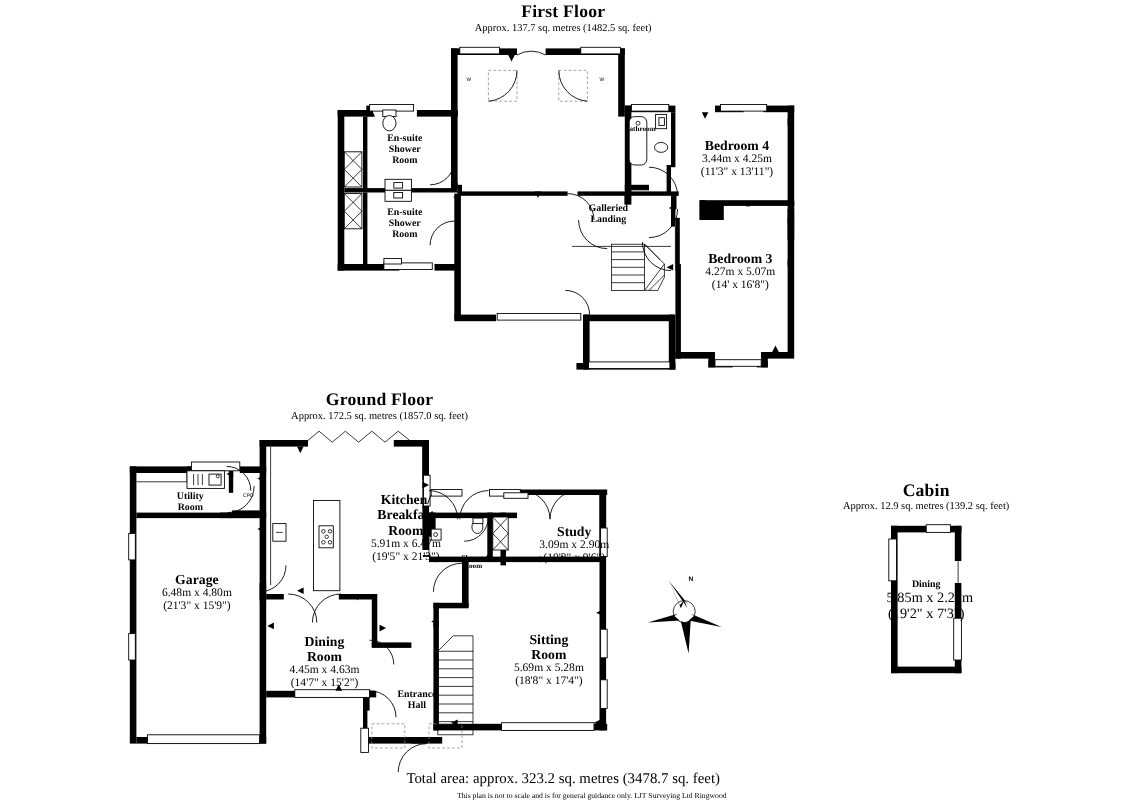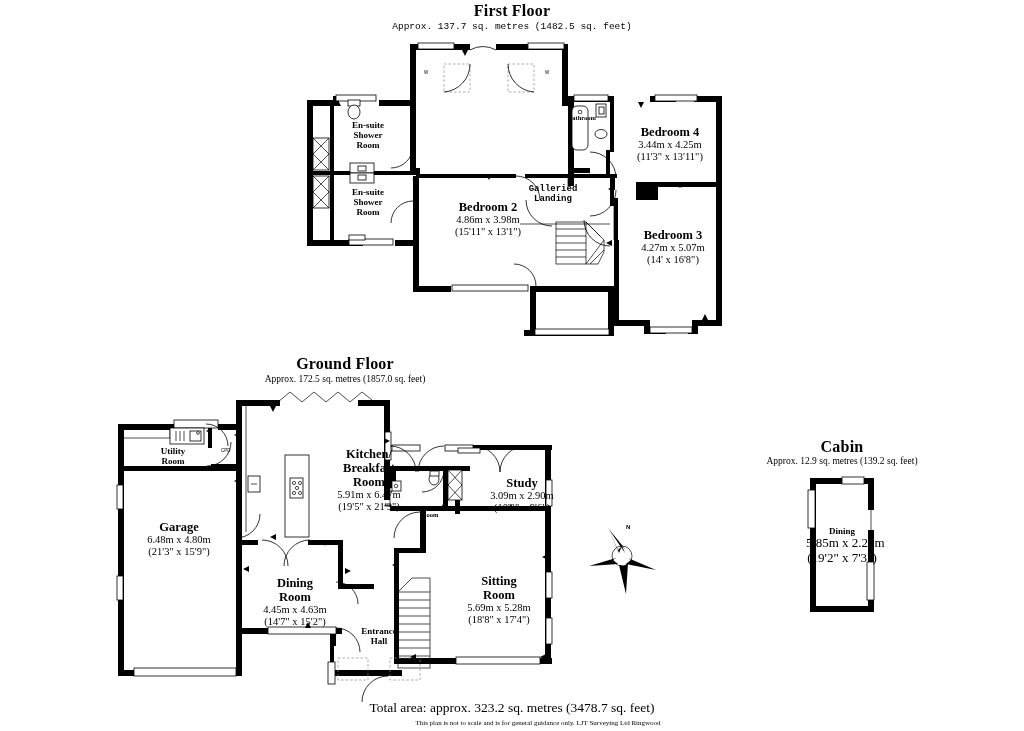--- a/index.html
+++ b/index.html
@@ -476,28 +476,23 @@
       <circle class="thin2" cx="0" cy="0" r="10" fill="#ffffff"></circle>
       <polygon class="arrow" points="0,-10 3,-3 -14,-28 4,-6"></polygon>
       <polygon class="arrow" points="0,-10 -3,-3 -14,-28 -4,-6"></polygon>
       <polygon class="arrow" points="9,4 4,8 34,14 6,2"></polygon>
       <polygon class="arrow" points="-9,4 -4,8 -33,10 -6,2"></polygon>
       <polygon class="arrow" points="2,10 -3,9 4,38 6,7"></polygon>
     </g>
   </svg>
 
   <div class="section-title" style="left:412px; top:2px; width:200px;">First Floor</div>
-  <div class="section-sub" style="left:392px; top:21px; width:240px;font-family:Liberation Mono, monospace;">Approx. 137.7 sq. metres (1482.5 sq. feet)</div>
-
-
-  <div class="room-label" style="left:418px; top:200px; width:140px;">
-    <span class="rl-name">Bedroom 2</span>
-    <span class="rl-dim">4.86m x 3.98m</span>
-    <span class="rl-dim">(15'11" x 13'1")</span>
-  </div>
+  <div class="section-sub" style="left:392px; top:21px; width:240px;">Approx. 137.7 sq. metres (1482.5 sq. feet)</div>
+
+
 
   <div class="room-label" style="left:608px; top:228px; width:130px;">
     <span class="rl-name">Bedroom 3</span>
     <span class="rl-dim">4.27m x 5.07m</span>
     <span class="rl-dim">(14' x 16'8")</span>
   </div>
 
   <div class="room-label" style="left:605px; top:125px; width:130px;">
     <span class="rl-name">Bedroom 4</span>
     <span class="rl-dim">3.44m x 4.25m</span>
@@ -509,21 +504,21 @@
     <span class="rl-name-sm">Shower</span>
     <span class="rl-name-sm">Room</span>
   </div>
 
   <div class="room-label" style="left:330px; top:187px; width:76px;">
     <span class="rl-name-sm">En-suite</span>
     <span class="rl-name-sm">Shower</span>
     <span class="rl-name-sm">Room</span>
   </div>
 
-  <div class="room-label" style="left:518px; top:184px; width:70px;font-family:Liberation Mono, monospace;">
+  <div class="room-label" style="left:518px; top:184px; width:70px;">
     <span class="rl-name-sm">Galleried</span>
     <span class="rl-name-sm">Landing</span>
   </div>
 
   <div class="room-label" style="left:557px; top:114px; width:50px;">
     <span class="rl-name-xs">Bathroom</span>
   </div>
 
   <div class="micro-label" style="left:424px; top:70px;">W</div>
   <div class="micro-label" style="left:545px; top:70px;">W</div>

